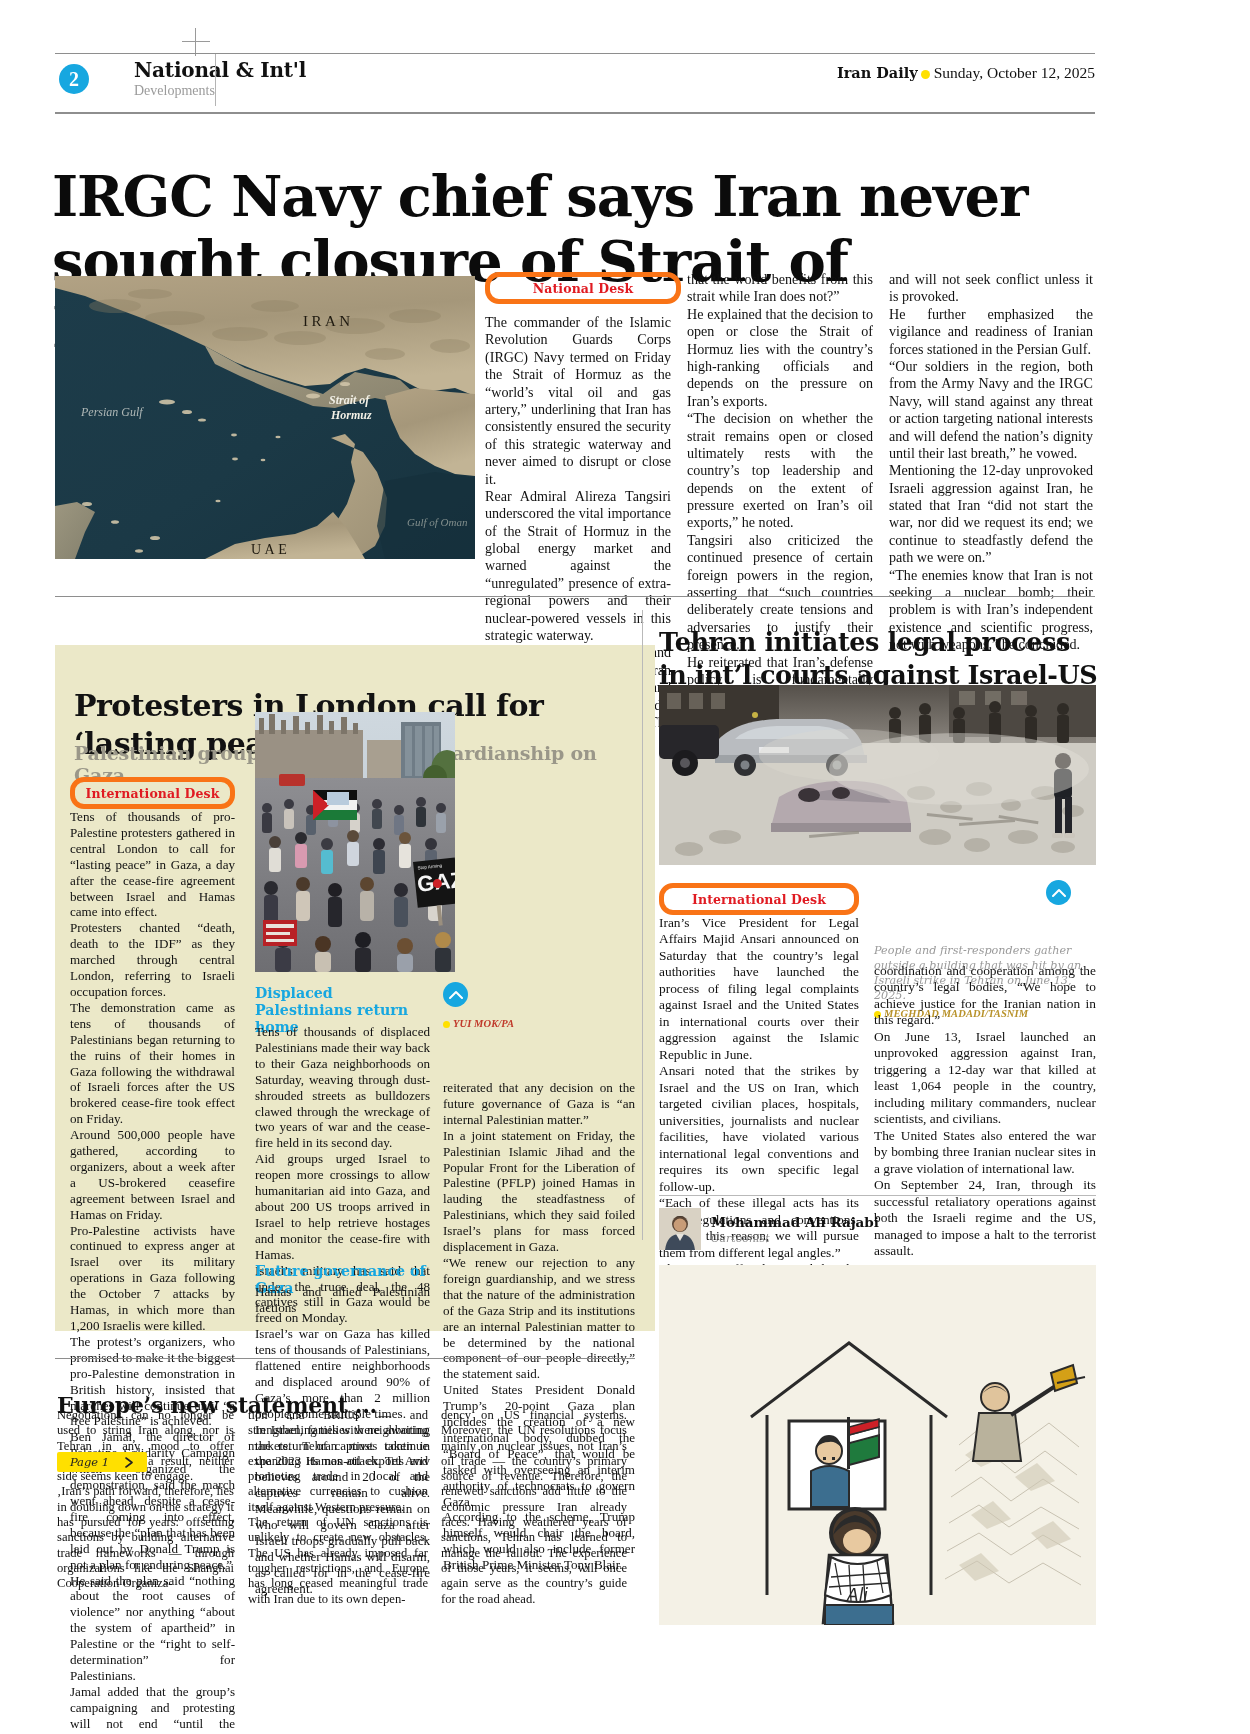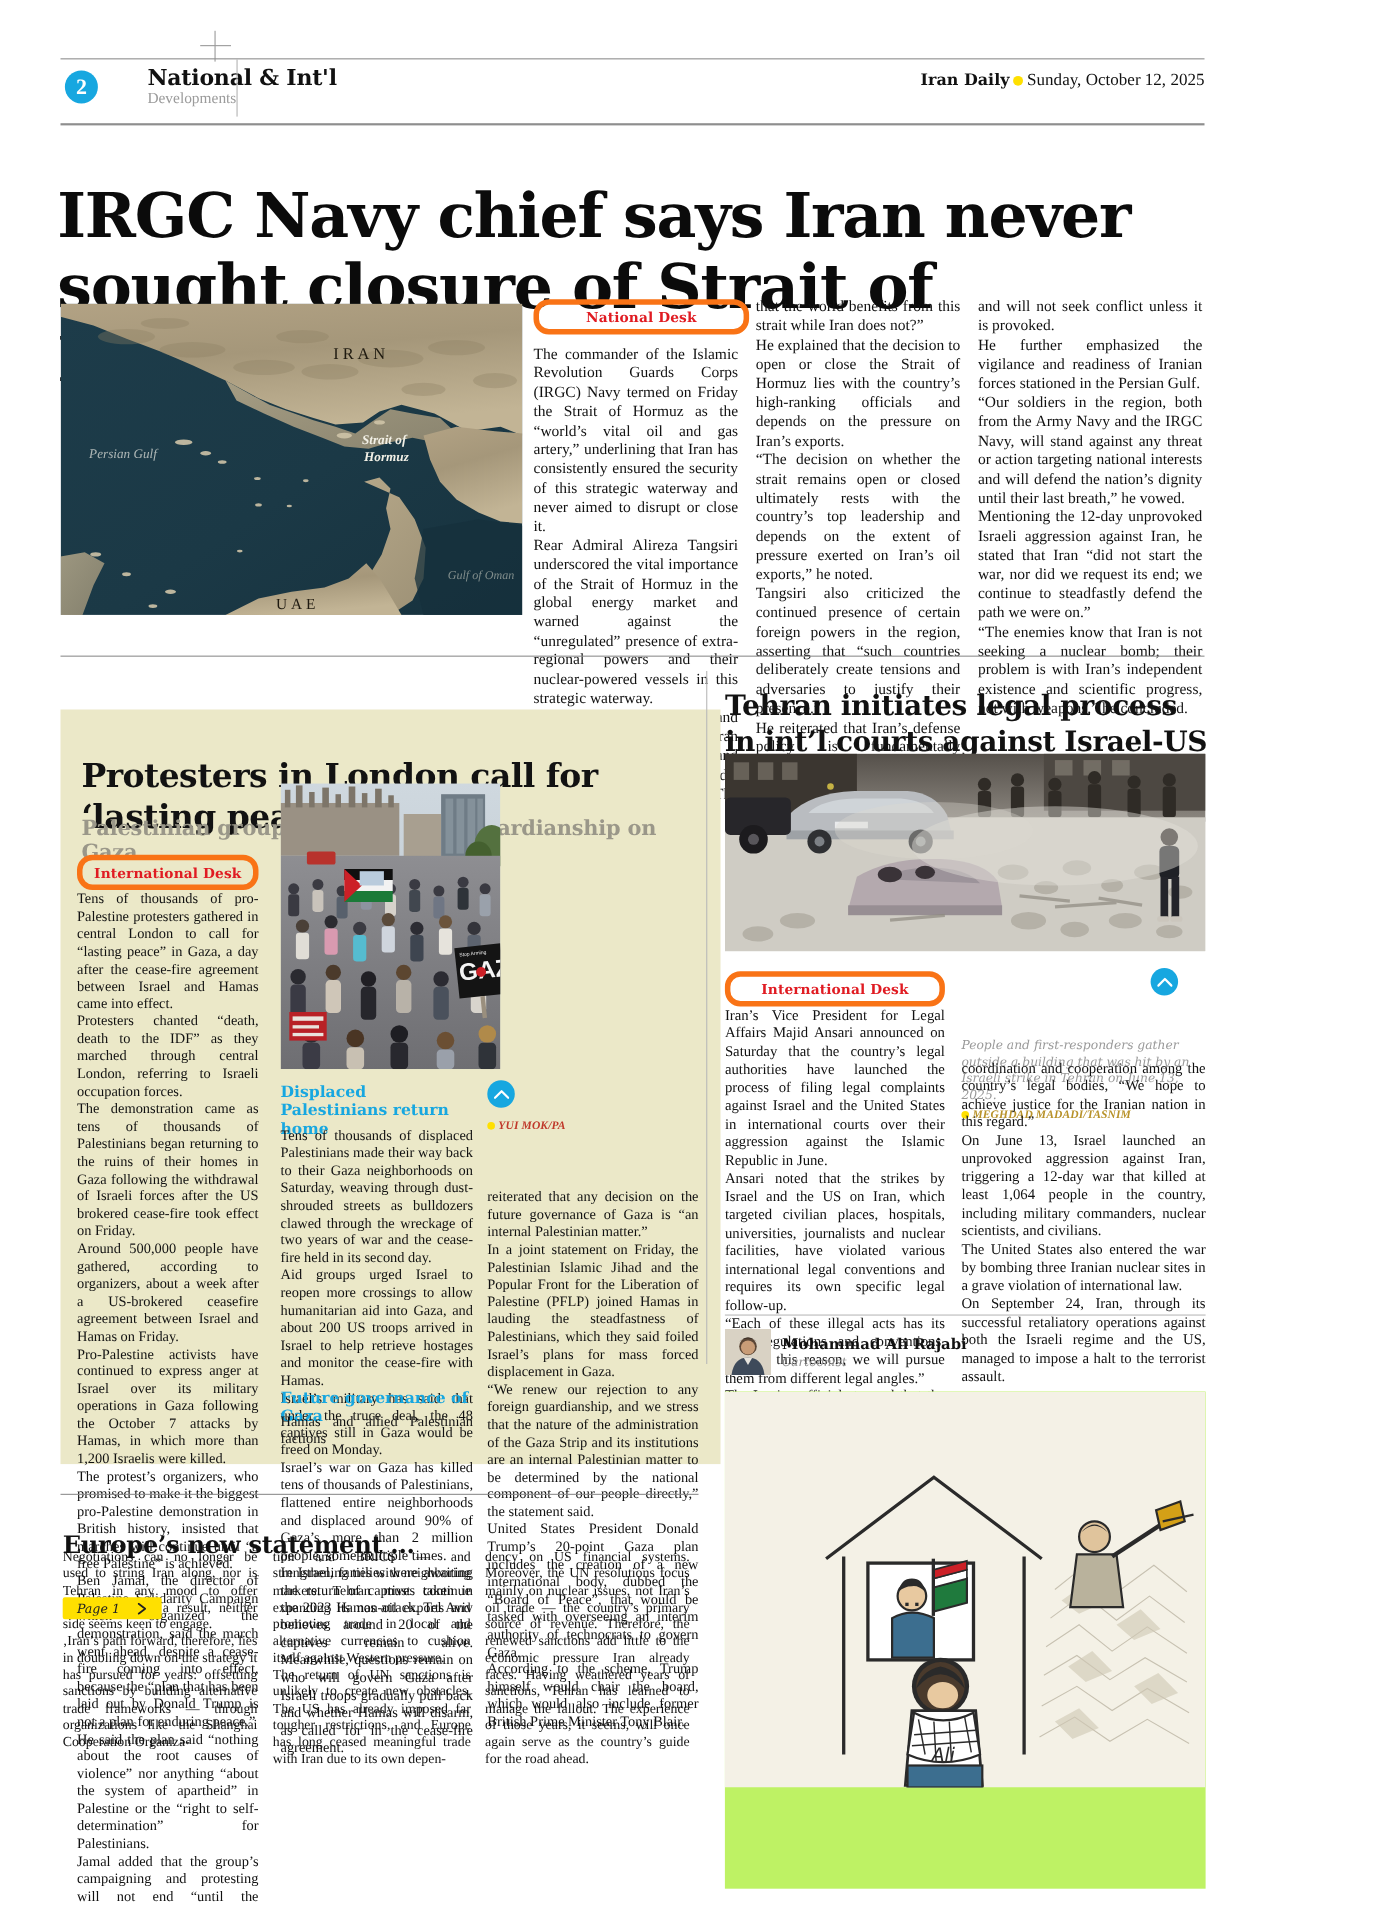--- a/index.html
+++ b/index.html
@@ -116,21 +116,21 @@
     font-family:"DejaVu Serif",serif;font-style:italic;font-size:11.2px;line-height:1.33;color:#9a9a9a;
   }
   .teh-c1{position:absolute;left:659px;top:915px;width:200px;font-size:13.4px;line-height:1.23;text-align:justify;}
   .teh-c2{position:absolute;left:874px;top:963px;width:222px;font-size:13.4px;line-height:1.23;text-align:justify;}
 
   .rule-b{position:absolute;left:659px;top:1195px;width:437px;height:1.1px;background:#b9b9b9;}
   .cartoonist{position:absolute;left:659px;top:1208px;display:flex;align-items:center;gap:10px;}
   .avatar{width:42px;height:42px;overflow:hidden;}
   .cart-name{font-family:"DejaVu Serif",serif;font-weight:bold;font-size:13.5px;color:#111;}
   .cart-role{font-family:"DejaVu Serif",serif;font-style:italic;font-size:11px;color:#8d8d8d;margin-top:2px;}
-  .cartoon{position:absolute;left:659px;top:1265px;width:437px;height:452px;overflow:hidden;background:#bef264;}
+  .cartoon{position:absolute;left:659px;top:1265px;width:437px;height:360px;overflow:hidden;background:#4d7c0f;}
 
   
   .rule-c{position:absolute;left:55px;top:1358px;width:580px;height:1.2px;background:#8e8e8e;}
   .eu-head{
     position:absolute;left:57px;top:1370px;width:580px;
     font-family:"DejaVu Serif",serif;font-weight:bold;font-size:22px;color:#111;letter-spacing:-0.3px;
   }
   .eu-c1{position:absolute;left:57px;top:1408px;width:177px;font-size:12.6px;line-height:1.215;text-align:justify;}
   .eu-c2{position:absolute;left:248px;top:1408px;width:180px;font-size:12.6px;line-height:1.215;text-align:justify;}
   .eu-c3{position:absolute;left:441px;top:1408px;width:186px;font-size:12.6px;line-height:1.215;text-align:justify;}

